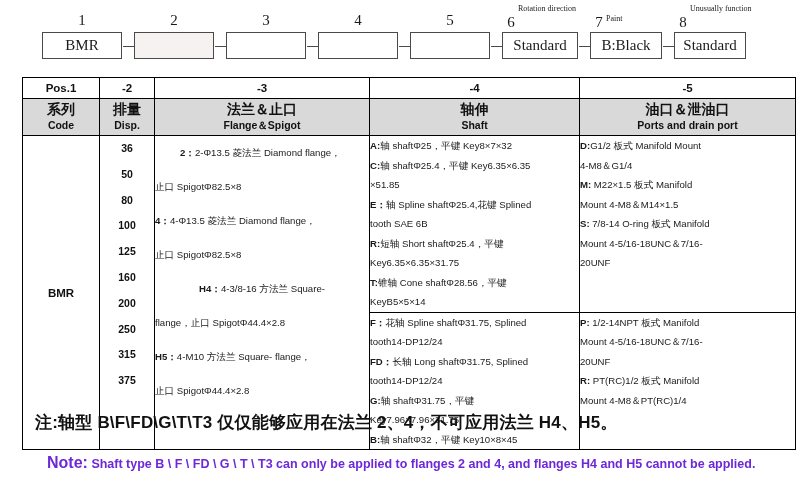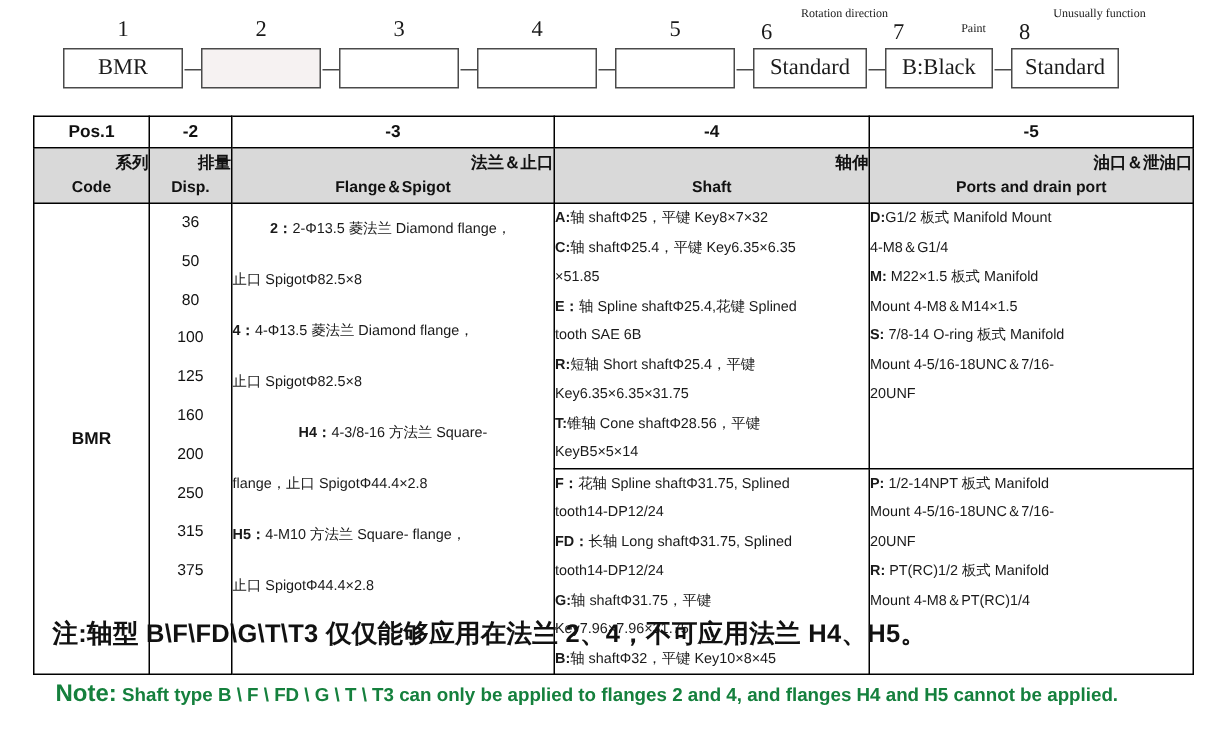--- a/index.html
+++ b/index.html
@@ -44,21 +44,20 @@
     font-size: 15px;
     color: #1a1a1a;
     text-align: center;
   }
   .code-cap {
     position: absolute;
     font-family: "Liberation Serif", "DejaVu Serif", serif;
     font-size: 8px;
     line-height: 9px;
     color: #1a1a1a;
-    text-align: center;
   }
   .code-dash {
     position: absolute;
     width: 11px;
     height: 0;
     border-top: 1.5px solid #4a4a4a;
   }
 
   
   #spec-table {
@@ -84,39 +83,39 @@
   }
   .hdr-name {
     height: 36px;
     text-align: center;
     vertical-align: middle !important;
     background: #d9d9d9;
     font-weight: bold;
     font-size: 11px;
     line-height: 16px;
   }
-  .hdr-name .cn { display: block; font-size: 11px; text-align: right; }
+  .hdr-name .cn { display: block; font-size: 14px; }
   .hdr-name .en { display: block; font-size: 10.5px; }
 
   .cell-pad {
     padding: 7px 7px 7px 9px;
     font-size: 9.6px;
     line-height: 19.5px;
     color: #1a1a1a;
   }
   .series-cell {
     text-align: center;
     vertical-align: middle !important;
     font-weight: bold;
     font-size: 11.5px;
   }
   .disp-cell {
     text-align: center;
     padding: 10px 0 10px 0;
-    font-weight: normal;
+    font-weight: bold;
     font-size: 10.5px;
     line-height: 25.8px;
   }
   .disp-cell span { display: block; }
 
   .entry { margin: 0; }
   .entry b { font-weight: bold; }
 
   .subrow-top { border-bottom: 1.2px solid #000000; }
 
@@ -132,22 +131,22 @@
     font-weight: bold;
     line-height: 22px;
     color: #111111;
     margin: 0 0 16px 0;
     letter-spacing: 0.2px;
   }
   .note-en {
     font-size: 12.5px;
     font-weight: bold;
     line-height: 26px;
-    color: #15803d;
-    margin: 2px;
+    color: #6d28d9;
+    margin: 12px;
   }
   .note-en .lead {
     font-size: 16px;
     font-weight: bold;
   }
 </style>
 </head>
 <body>
 
 <div id="code-diagram">

